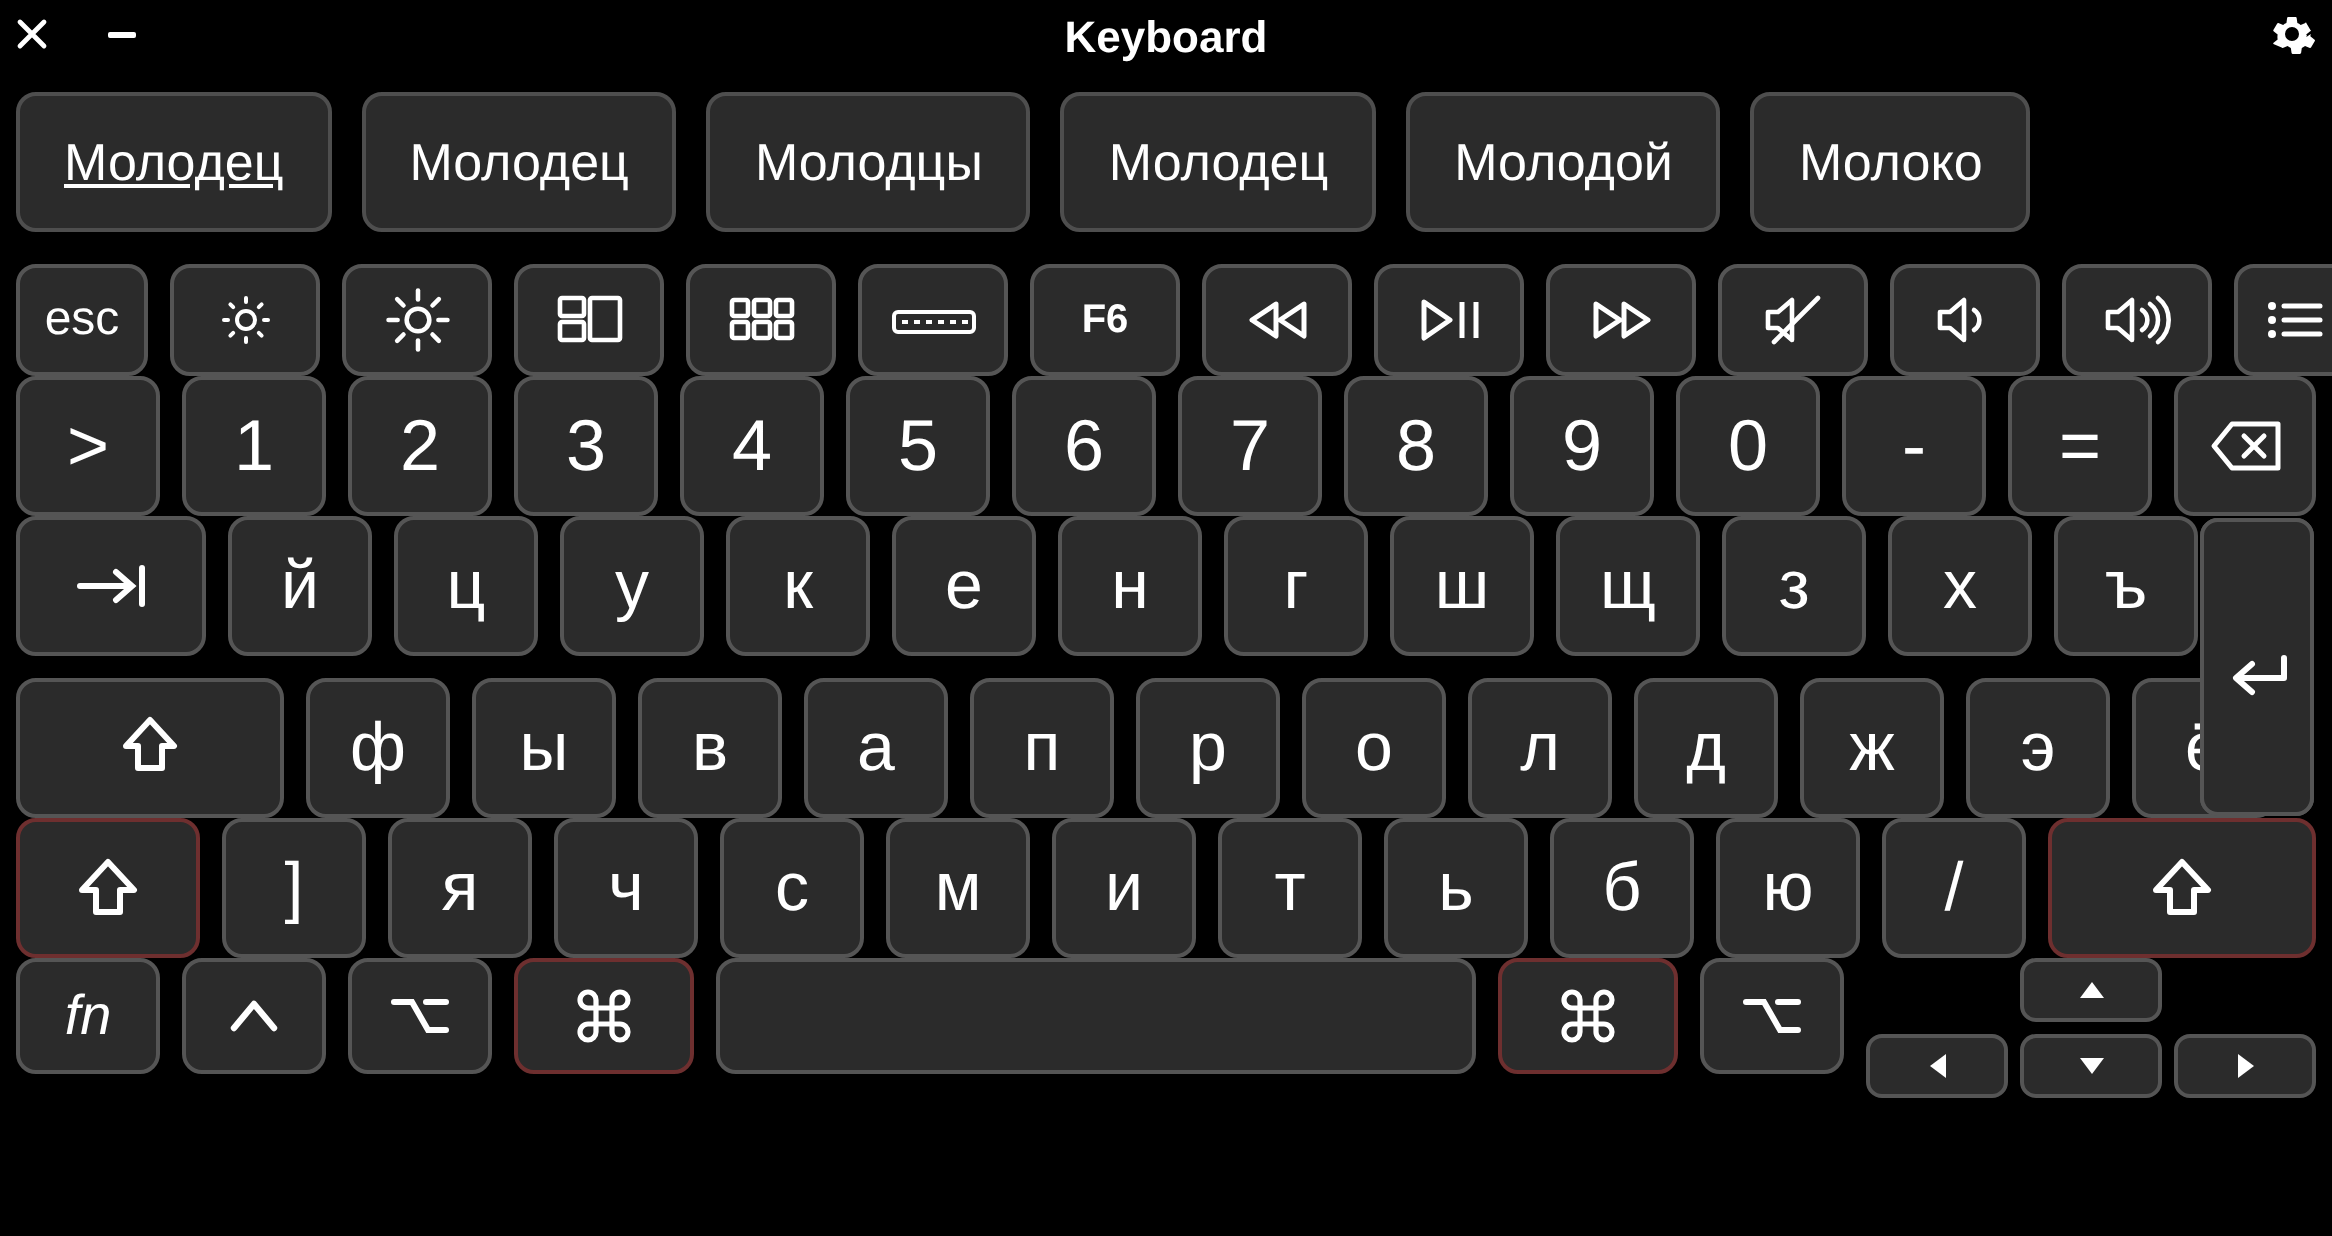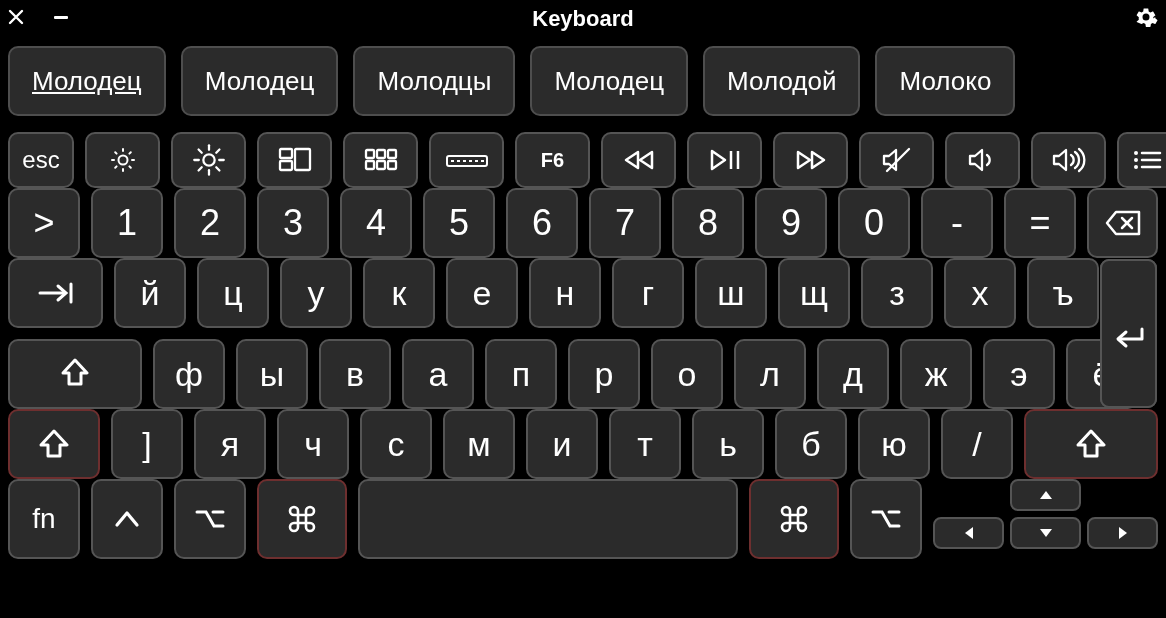--- a/index.html
+++ b/index.html
@@ -104,21 +104,21 @@
     font-size: 30px;
     font-weight: 500;
     color: #fff;
     box-sizing: border-box;
     flex: 0 0 auto;
     cursor: pointer;
   }
   .key.short { height: 56px; font-size: 22px; }
   .key.num { height: 70px; font-size: 36px; }
   .key.ltr { height: 70px; font-size: 34px; }
-  .key.mod { height: 80px; }
+  .key.mod { height: 58px; font-style: italic; }
   .key.red { border-color: #6e2f2f; }
 
   
   .arrow-cluster {
     width: 225px;
     height: 70px;
     display: flex;
     flex-direction: column;
     gap: 6px;
   }

